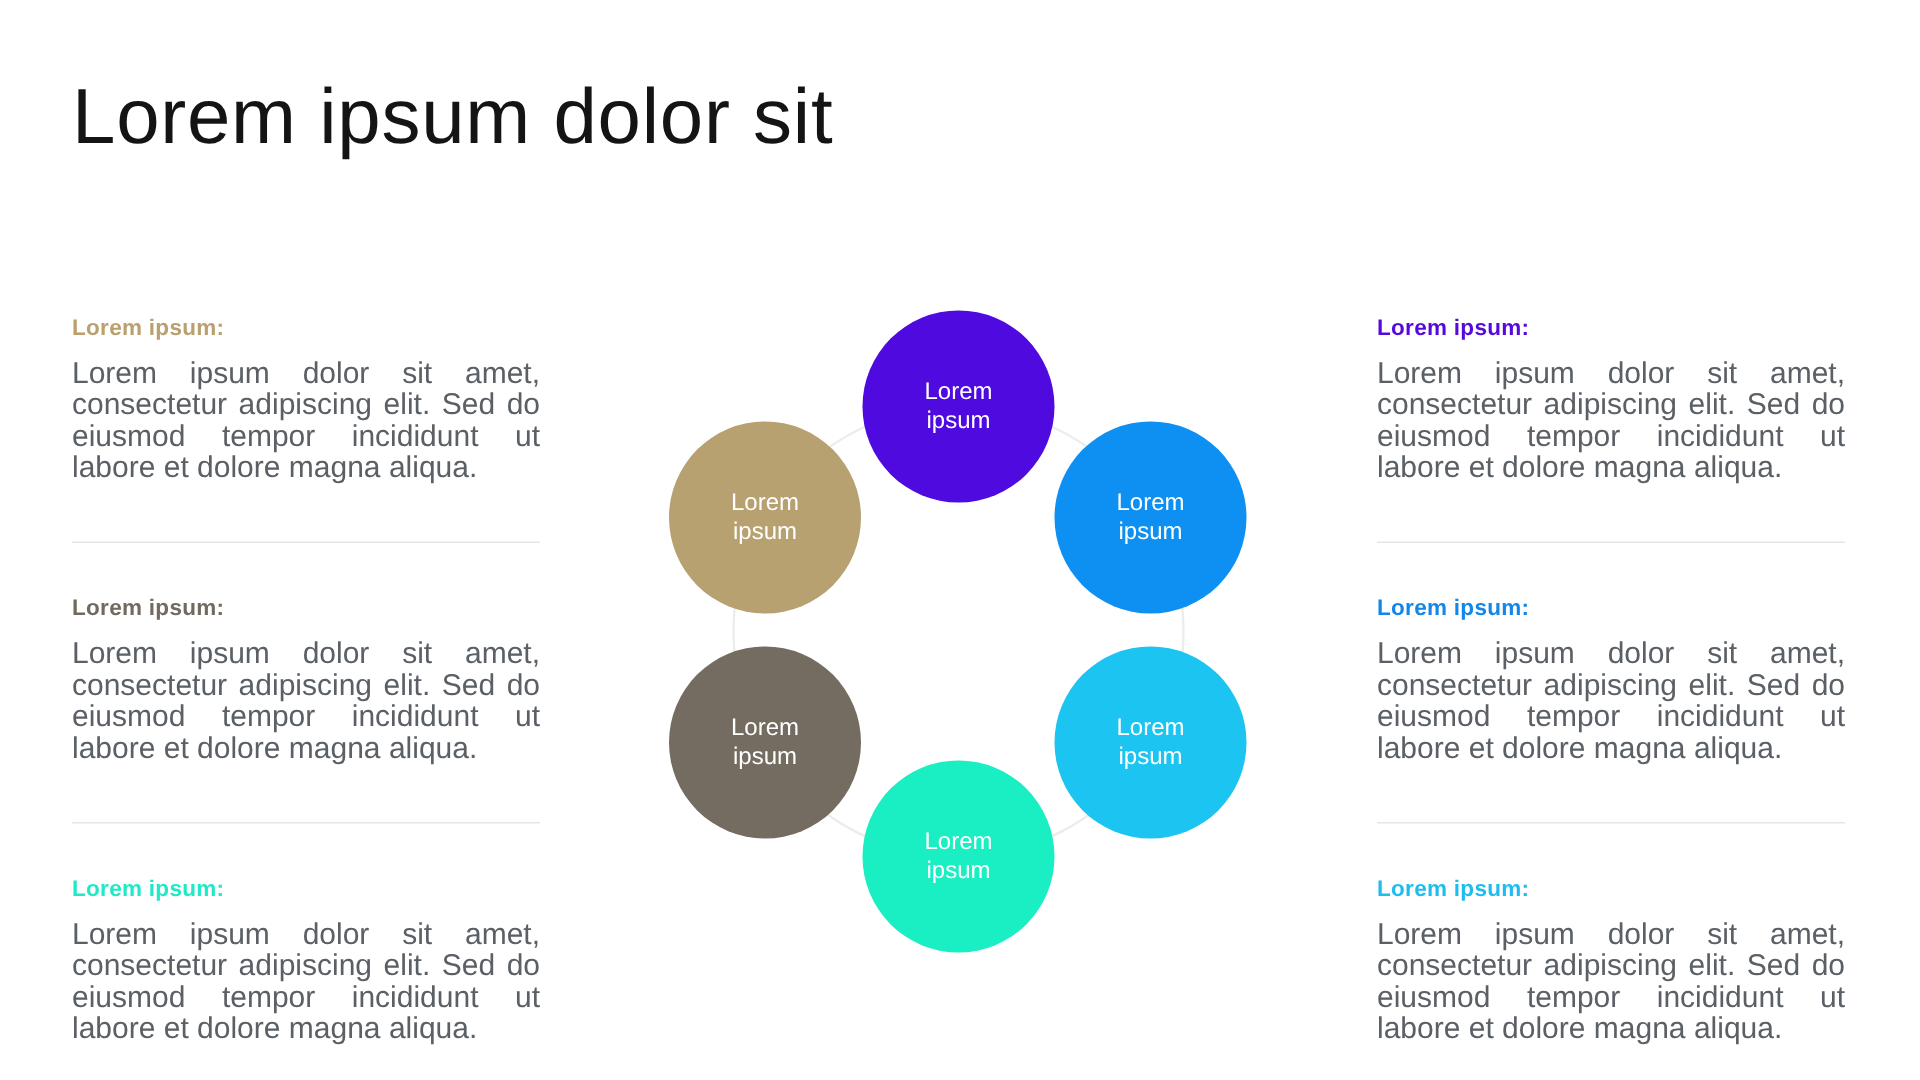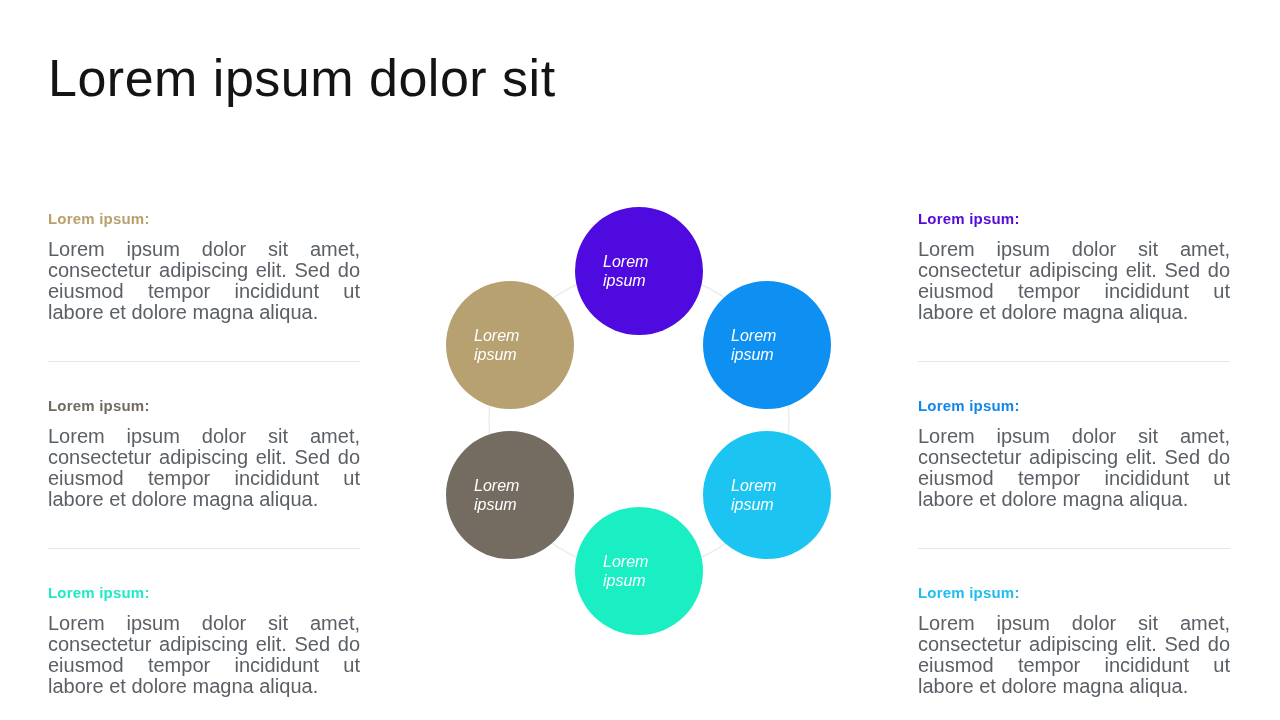--- a/index.html
+++ b/index.html
@@ -63,22 +63,21 @@
     pointer-events: none;
   }
   .node {
     position: absolute;
     width: 128px;
     height: 128px;
     border-radius: 50%;
     display: flex;
     align-items: center;
     justify-content: center;
-    text-align: left;
-    font-style: italic;
+    text-align: center;
   }
   .node .node-label {
     width: 72px;
     font-size: 16px;
     line-height: 19px;
     color: #ffffff;
   }
   .node-top         { left: 575px; top: 207px; }
   .node-upper-left  { left: 446px; top: 281px; }
   .node-upper-right { left: 703px; top: 281px; }

